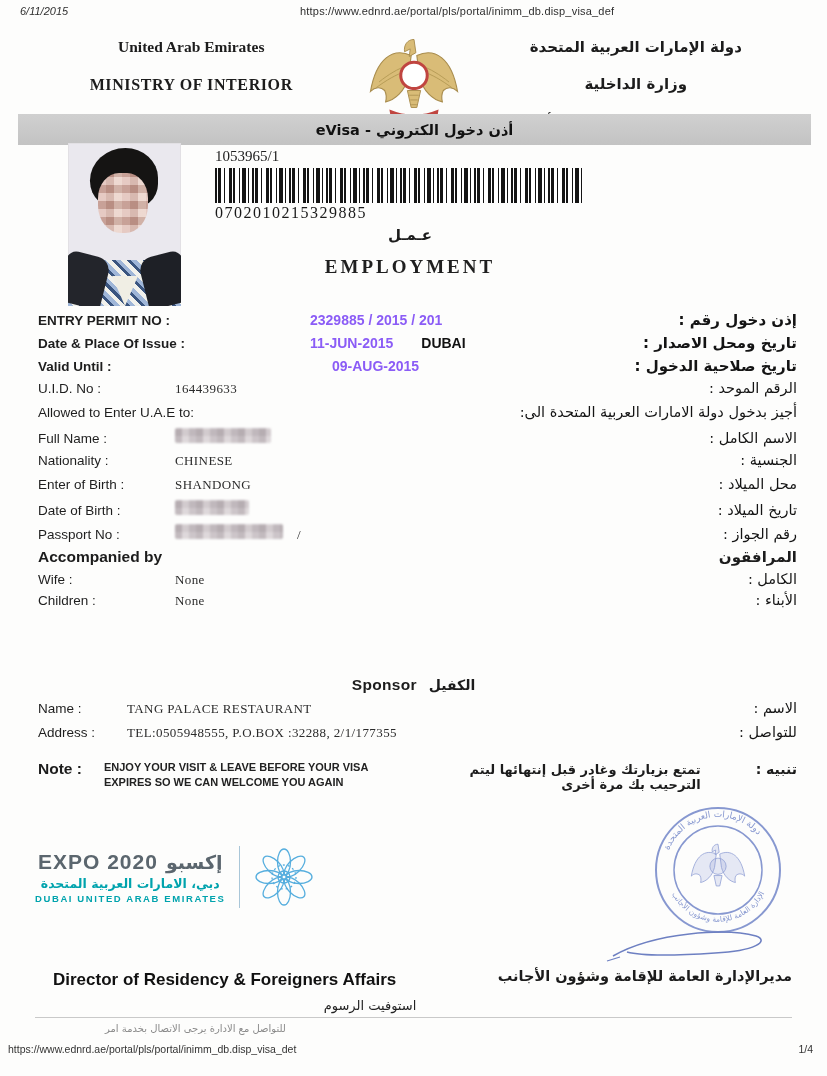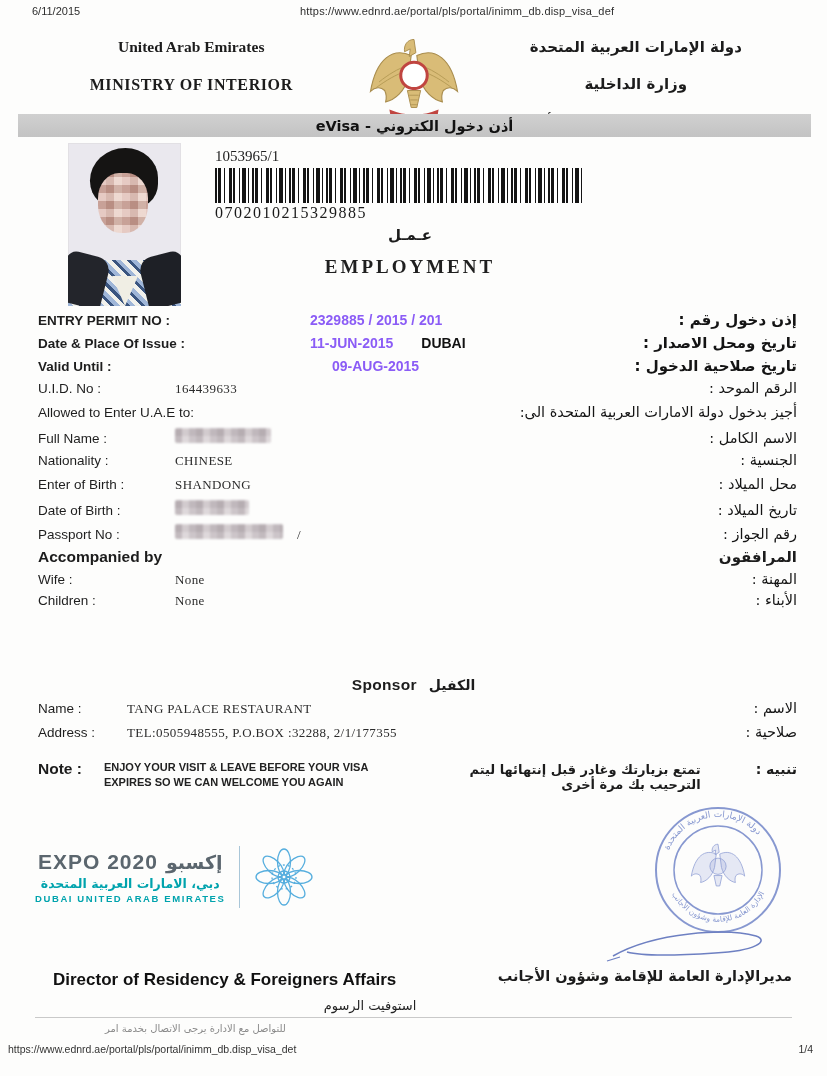--- a/index.html
+++ b/index.html
@@ -2,37 +2,37 @@
 <html><head>
 <meta charset="utf-8">
 <style>
   * { margin:0; padding:0; box-sizing:border-box; }
   html,body { background:#ffffff; }
   body { width:827px; height:1076px; font-family:"Liberation Sans","DejaVu Sans",sans-serif; color:#1c1c1c; }
   .page { position:relative; width:827px; height:1076px; background:#fdfdfc; overflow:hidden; }
 
   
   .printbar { position:absolute; top:5px; left:0; right:0; height:14px; font-size:11px; color:#2e2e2e; }
-  .printbar .pdate { position:absolute; left:32px; top:0; }
+  .printbar .pdate { position:absolute; left:20px; top:0;font-style:italic; }
   .printbar .purl  { position:absolute; left:300px; top:0; letter-spacing:.2px; }
 
   
   .org { position:absolute; top:36px; left:28px; right:28px; height:78px; display:grid; grid-template-columns:1fr 118px 1fr; }
   .org-en { text-align:center; font-family:"Liberation Serif","DejaVu Serif",serif; font-weight:bold; display:flex; flex-direction:column; justify-content:space-between; padding:2px 0 0 0;gap:8px; }
   .org-en .l1 { font-size:15.5px; }
   .org-en .l2 { font-size:16px; letter-spacing:.6px; }
   .org-en .l3 { font-size:12.5px; }
   .org-ar { text-align:center; direction:rtl; font-weight:bold; display:flex; flex-direction:column; justify-content:space-between; padding:2px 0 0 0; font-family:"DejaVu Sans",sans-serif; }
   .org-ar .l1 { font-size:15px; }
   .org-ar .l2 { font-size:15px; }
   .org-ar .l3 { font-size:13.5px; }
   .emblem-wrap { display:flex; align-items:flex-start; justify-content:center; }
 
   
-  .banner { position:absolute; top:114px; left:18px; right:16px; height:23px;
+  .banner { position:absolute; top:114px; left:18px; right:16px; height:31px;
     background:linear-gradient(#d0d0d0,#c3c3c3); display:flex; align-items:center; justify-content:center; }
   .banner .btxt { direction:rtl; font-weight:bold; font-size:14.5px; color:#111; font-family:"DejaVu Sans",sans-serif; }
 
   
   .photo { position:absolute; top:143px; left:68px; width:113px; height:163px; background:#eae8ee; overflow:hidden; box-shadow:0 0 0 1px #e2e0e4 inset; }
   .photo .hair { position:absolute; top:5px; left:22px; width:68px; height:62px; background:#151413; border-radius:52% 48% 42% 46%; }
   .photo .face { position:absolute; top:30px; left:30px; width:50px; height:60px; border-radius:42% 42% 46% 46%;
     background-image:
       repeating-linear-gradient(0deg, rgba(255,255,255,.28) 0 8px, rgba(120,78,70,.20) 8px 16px),
       repeating-linear-gradient(90deg, #dcb6ac 0 8px, #c99e92 8px 16px, #e7cabf 16px 24px);
@@ -227,42 +227,42 @@
       <span class="lar">رقم الجواز :</span>
     </div>
 
     <div class="sec-head">
       <span class="hen">Accompanied by</span>
       <span class="har">المرافقون</span>
     </div>
     <div class="row h21">
       <span class="len">Wife :</span>
       <span class="sval">None</span>
-      <span class="lar">المهنة :</span>
+      <span class="lar">الكامل :</span>
     </div>
     <div class="row h21">
       <span class="len">Children :</span>
       <span class="sval">None</span>
       <span class="lar">الأبناء :</span>
     </div>
   </div>
 
   <div class="sponsor">
     <div class="sp-title">
       <span class="hen">Sponsor</span><span class="har">الكفيل</span>
     </div>
     <div class="row h24">
       <span class="len">Name :</span>
       <span class="sval">TANG PALACE RESTAURANT</span>
       <span class="lar">الاسم :</span>
     </div>
     <div class="row h24">
       <span class="len">Address :</span>
       <span class="sval">TEL:0505948555, P.O.BOX :32288, 2/1/177355</span>
-      <span class="lar">صلاحية :</span>
+      <span class="lar">للتواصل :</span>
     </div>
   </div>
 
   <div class="note">
     <span class="nlab">Note :</span>
     <span class="nen">ENJOY YOUR VISIT &amp; LEAVE BEFORE YOUR VISA EXPIRES SO WE CAN WELCOME YOU AGAIN</span>
     <span class="nar">تمتع بزيارتك وغادر قبل إنتهائها ليتم الترحيب بك مرة أخرى</span>
     <span class="narlab">تنبيه :</span>
   </div>
 

